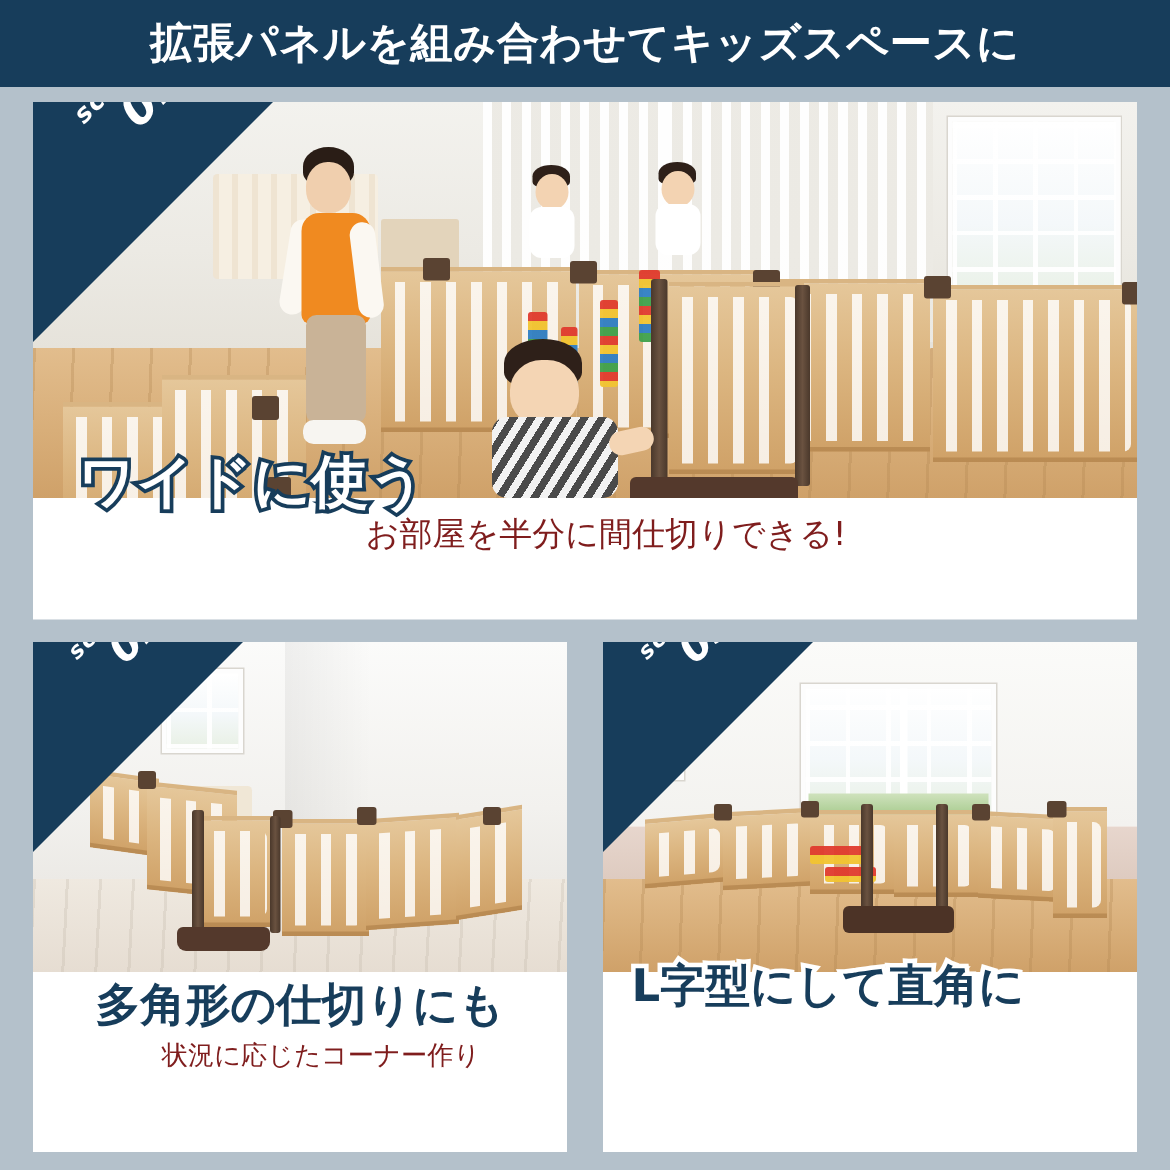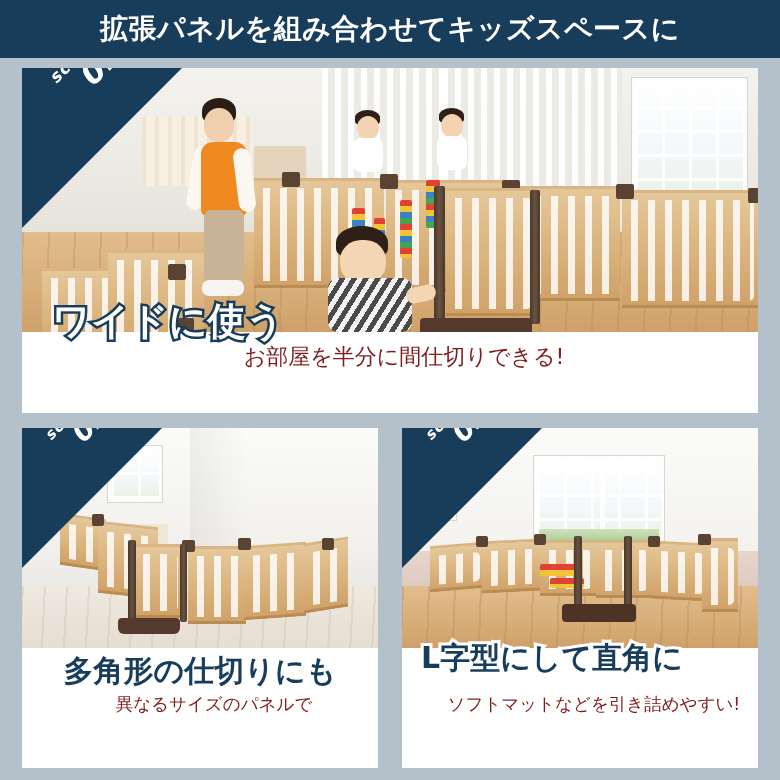--- a/index.html
+++ b/index.html
@@ -399,21 +399,21 @@
         <span class="badge-word">scean</span>
         <span class="badge-num">02</span>
       </div>
     </div>
   </div>
 </div>
 
 <div class="headline" id="headline-02" style="left:22px; width:356px;">多角形の仕切りにも</div>
 
 <div class="caption" id="caption-02" style="left:22px; width:356px;">
-  <span class="caption-line">異なるサイズのパネルで</span>
+  <span class="caption-line">状況に応じたコーナー作り</span>
 </div>
 
 <div class="card" id="card-scene-03">
   <div class="photo">
     <div class="room">
       <div class="wall" style="height:56%; background:linear-gradient(180deg,#fbfbf9,#f3f2ef);"></div>
       <div class="wainscot" style="top:56%; height:16%; background:linear-gradient(180deg,#e7d6cd,#decbc0);"></div>
       <div class="floor" style="height:28%;"></div>
 
       <div class="window-pane" style="left:132px; top:28px; width:130px; height:92px;">
@@ -452,14 +452,13 @@
         <span class="badge-word">scean</span>
         <span class="badge-num">03</span>
       </div>
     </div>
   </div>
 </div>
 
 <div class="headline" id="headline-03" style="left:402px; width:300px;">L字型にして直角に</div>
 
 <div class="caption" id="caption-03" style="left:402px; width:356px;">
-  <span class="caption-line">ソフトマットなどを引き詰めやすい!</span>
 </div>
 
 </body></html>

